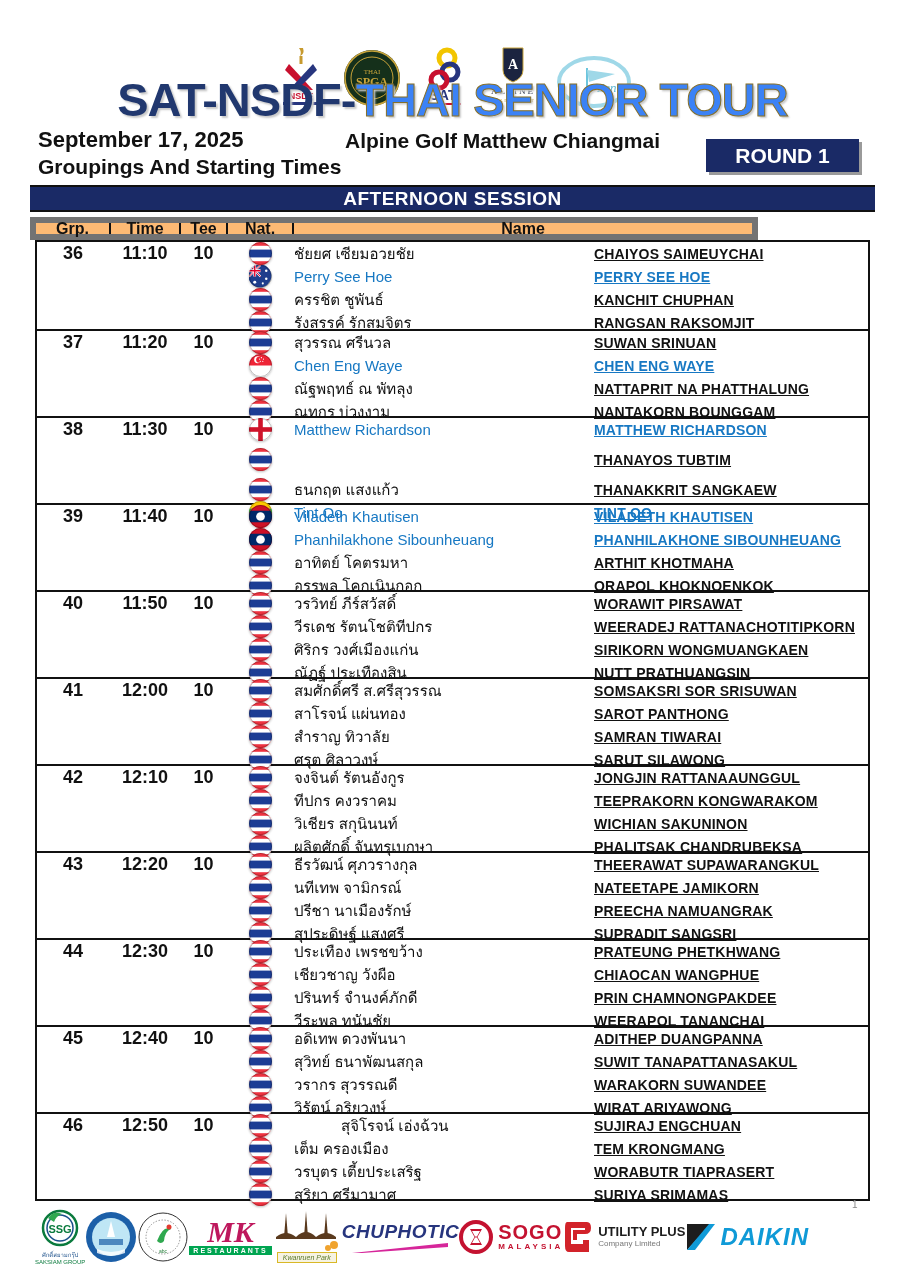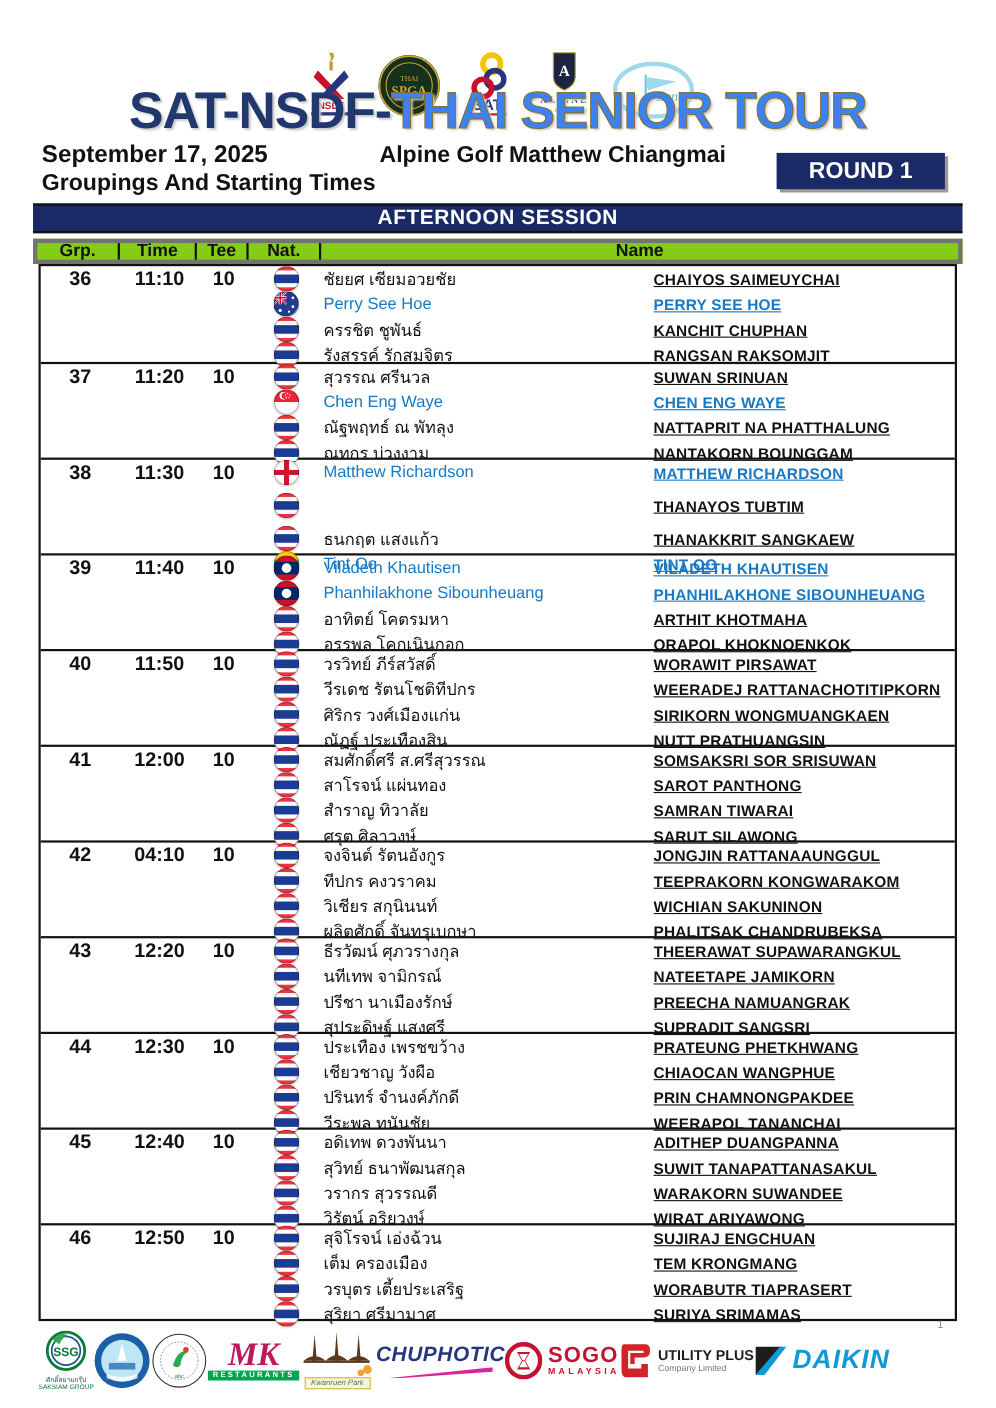--- a/index.html
+++ b/index.html
@@ -23,22 +23,22 @@
   .subtitle-text{position:absolute;left:38px;top:155px;font-size:21px;font-weight:800;}
   .round-box{position:absolute;left:706px;top:139px;width:153px;height:33px;background:#1a2a66;
              color:#fff;font-size:21px;font-weight:800;display:flex;align-items:center;
              justify-content:center;box-shadow:3px 3px 0 #9a9a9a;}
 
   .session-bar{position:absolute;left:30px;top:185px;width:845px;height:27px;background:#1a2a66;
                border-top:2px solid #111;border-bottom:2px solid #111;color:#fff;font-size:19px;
                font-weight:800;display:flex;align-items:center;justify-content:center;
                letter-spacing:.5px;box-sizing:border-box;}
 
-  .col-header{position:absolute;left:30px;top:217px;width:845px;height:23px;background:#84cc16;
-              border:4px solid #737373;box-sizing:border-box;display:flex;font-size:16px;font-weight:800;}
+  .col-header{position:absolute;left:30px;top:217px;width:728px;height:23px;background:#fdba74;
+              border:6px solid #737373;box-sizing:border-box;display:flex;font-size:16px;font-weight:800;}
   .col-header .cell{display:flex;align-items:center;justify-content:center;border-right:2px solid #111;box-sizing:border-box;}
   .c-grp{width:75px;} .c-time{width:70px;} .c-tee{width:47px;} .c-nat{width:66px;}
   .c-name{flex:1;border-right:none !important;}
 
   
   .tbody{position:absolute;left:35px;top:240px;width:831px;border:2px solid #111;box-sizing:content-box;}
   .group{display:grid;grid-template-columns:72px 72px 45px 68px 300px 1fr;
          grid-template-rows:repeat(4,1fr);height:87px;box-sizing:border-box;
          border-top:2px solid #111;}
   .group:first-child{border-top:none;}
@@ -485,21 +485,21 @@
               <rect y="6.6" width="20" height="6.8" fill="#1c3c94"></rect>
             </g>
             <circle cx="10" cy="10" r="9.6" fill="none" stroke="rgba(0,0,0,.28)" stroke-width=".8"></circle>
           </svg>
         </div>
         <div class="localname" style="grid-row: 4;">ศรุต  ศิลาวงษ์</div>
         <div class="engname" style="grid-row: 4;">SARUT SILAWONG</div>
       </div>
       <div class="group">
         <div class="gcell g-grp">42</div>
-        <div class="gcell g-time">04:10</div>
+        <div class="gcell g-time">12:10</div>
         <div class="gcell g-tee">10</div>
         <div class="natcell" style="grid-row: 1;">
           <svg viewBox="0 0 20 20">
             <g clip-path="circle(10px at 10px 10px)">
               <rect width="20" height="20" fill="#ef3340"></rect>
               <rect y="3.3" width="20" height="13.4" fill="#fff"></rect>
               <rect y="6.6" width="20" height="6.8" fill="#1c3c94"></rect>
             </g>
             <circle cx="10" cy="10" r="9.6" fill="none" stroke="rgba(0,0,0,.28)" stroke-width=".8"></circle>
           </svg>
@@ -709,21 +709,21 @@
         <div class="natcell" style="grid-row: 1;">
           <svg viewBox="0 0 20 20">
             <g clip-path="circle(10px at 10px 10px)">
               <rect width="20" height="20" fill="#ef3340"></rect>
               <rect y="3.3" width="20" height="13.4" fill="#fff"></rect>
               <rect y="6.6" width="20" height="6.8" fill="#1c3c94"></rect>
             </g>
             <circle cx="10" cy="10" r="9.6" fill="none" stroke="rgba(0,0,0,.28)" stroke-width=".8"></circle>
           </svg>
         </div>
-        <div class="localname" style="grid-row: 1;">สุจิโรจน์  เอ่งฉ้วน</div>
+        <div class="localname" style="grid-row: 1; margin-left: 47px;">สุจิโรจน์  เอ่งฉ้วน</div>
         <div class="engname" style="grid-row: 1;">SUJIRAJ  ENGCHUAN</div>
         <div class="natcell" style="grid-row: 2;">
           <svg viewBox="0 0 20 20">
             <g clip-path="circle(10px at 10px 10px)">
               <rect width="20" height="20" fill="#ef3340"></rect>
               <rect y="3.3" width="20" height="13.4" fill="#fff"></rect>
               <rect y="6.6" width="20" height="6.8" fill="#1c3c94"></rect>
             </g>
             <circle cx="10" cy="10" r="9.6" fill="none" stroke="rgba(0,0,0,.28)" stroke-width=".8"></circle>
           </svg>

